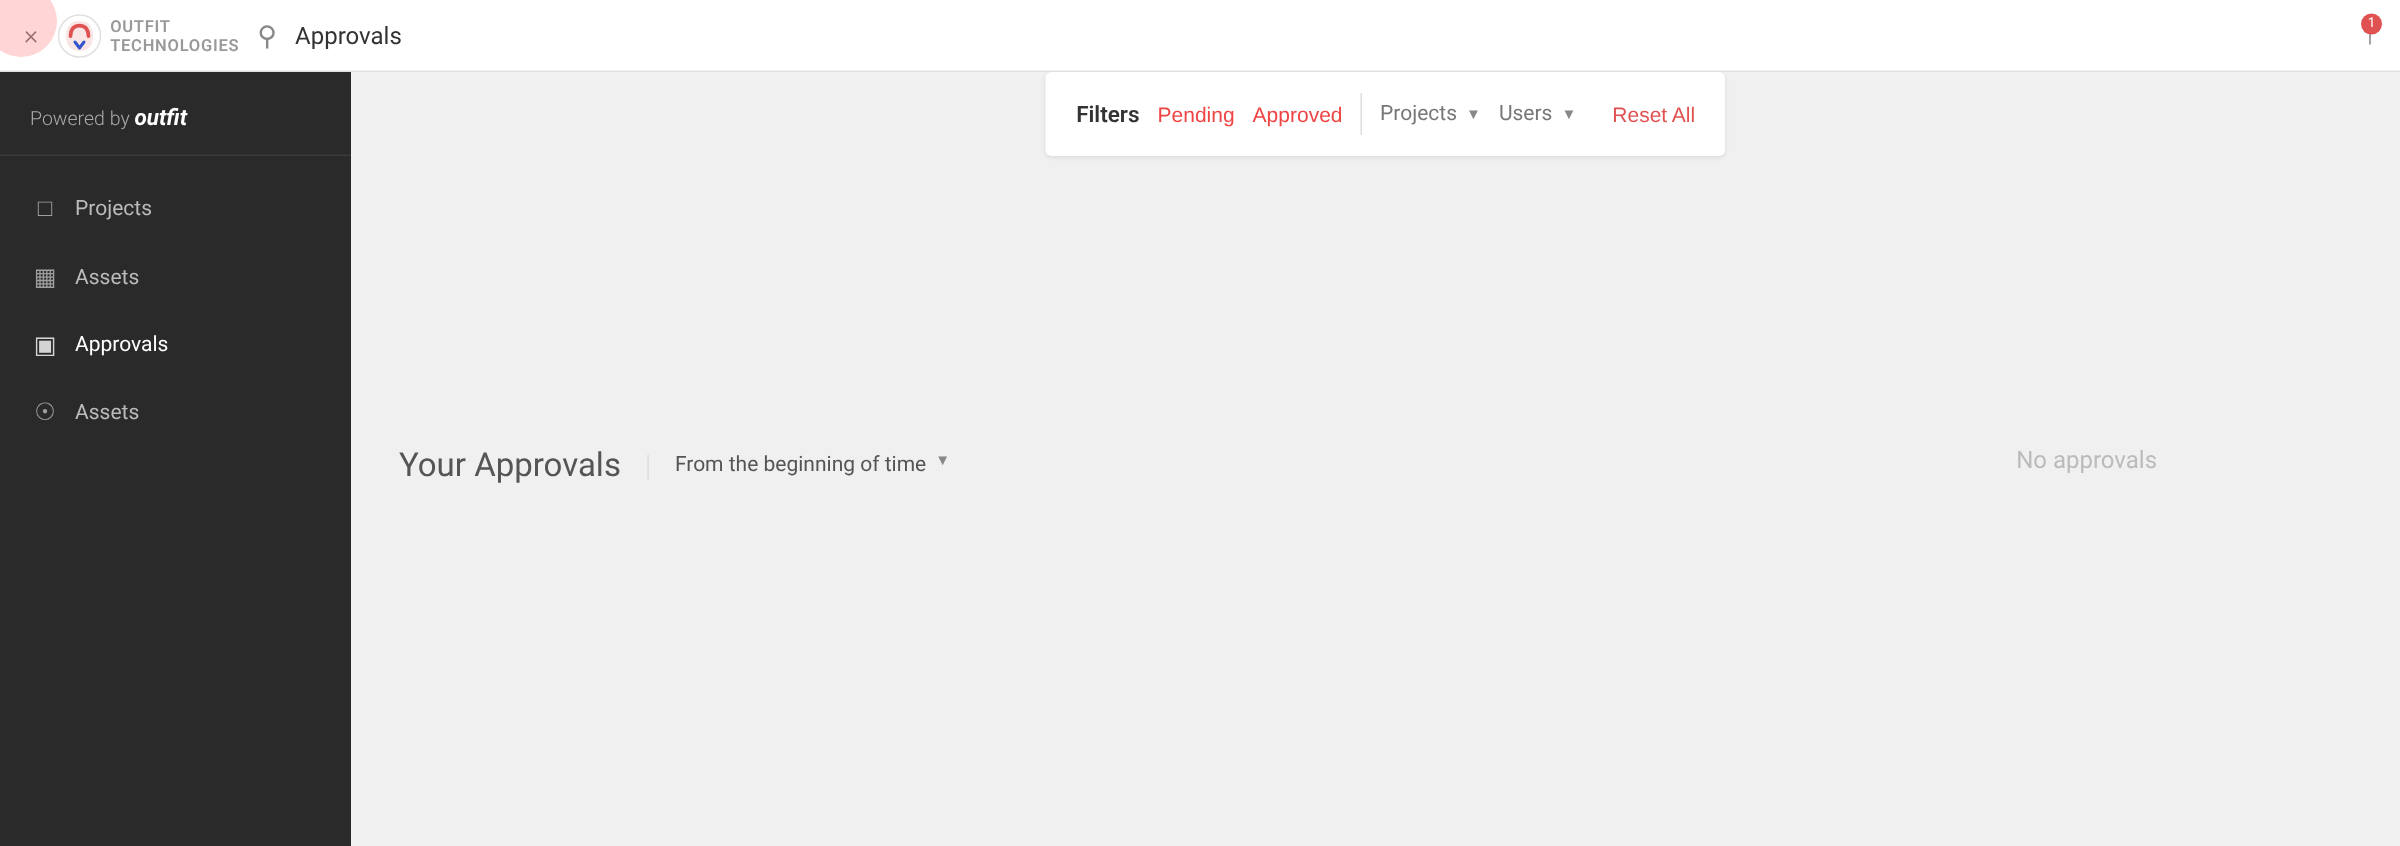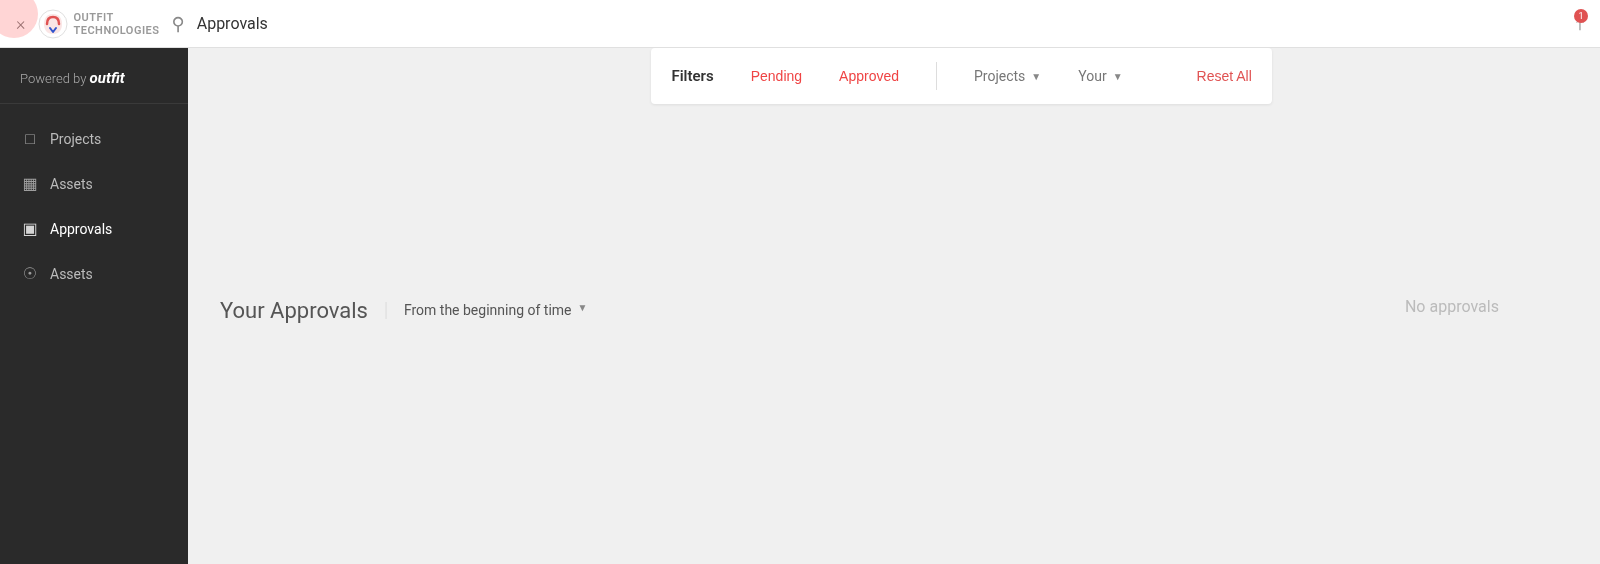--- a/index.html
+++ b/index.html
@@ -50,21 +50,21 @@
 
     
     .main-layout {
       display: flex;
       flex: 1;
       overflow: hidden;
     }
 
     
     .sidebar {
-      width: 188px;
+      width: 234px;
       background: #2a2a2a;
       display: flex;
       flex-direction: column;
       flex-shrink: 0;
     }
     .sidebar-powered {
       padding: 20px 20px 16px 20px;
       border-bottom: 1px solid #3a3a3a;
     }
     .sidebar-powered-text {
@@ -142,21 +142,21 @@
 
     
     .filters-bar {
       margin: 0 32px;
       background: #fff;
       border-radius: 4px;
       display: flex;
       align-items: center;
       padding: 0 20px;
       height: 56px;
-      gap: 37px;
+      gap: 12px;
       box-shadow: 0 1px 3px rgba(0,0,0,0.08);
     }
     .filters-label {
       font-size: 15px;
       font-weight: 600;
       color: #333;
     }
     .filter-btn {
       font-size: 14px;
       color: #ef4444;
@@ -310,21 +310,21 @@
     <div class="filters-bar">
       <span class="filters-label">Filters</span>
       <button class="filter-btn">Pending</button>
       <button class="filter-btn">Approved</button>
       <div class="filter-divider"></div>
       <div class="filter-dropdown">
         <span>Projects</span>
         <span class="chevron-down">▼</span>
       </div>
       <div class="filter-dropdown">
-        <span>Your</span>
+        <span>Users</span>
         <span class="chevron-down">▼</span>
       </div>
       <div class="filters-spacer"></div>
       <button class="reset-all-btn">Reset All</button>
     </div>
 
     <div class="empty-state">
       <span class="empty-state-text">No approvals</span>
     </div>
 

